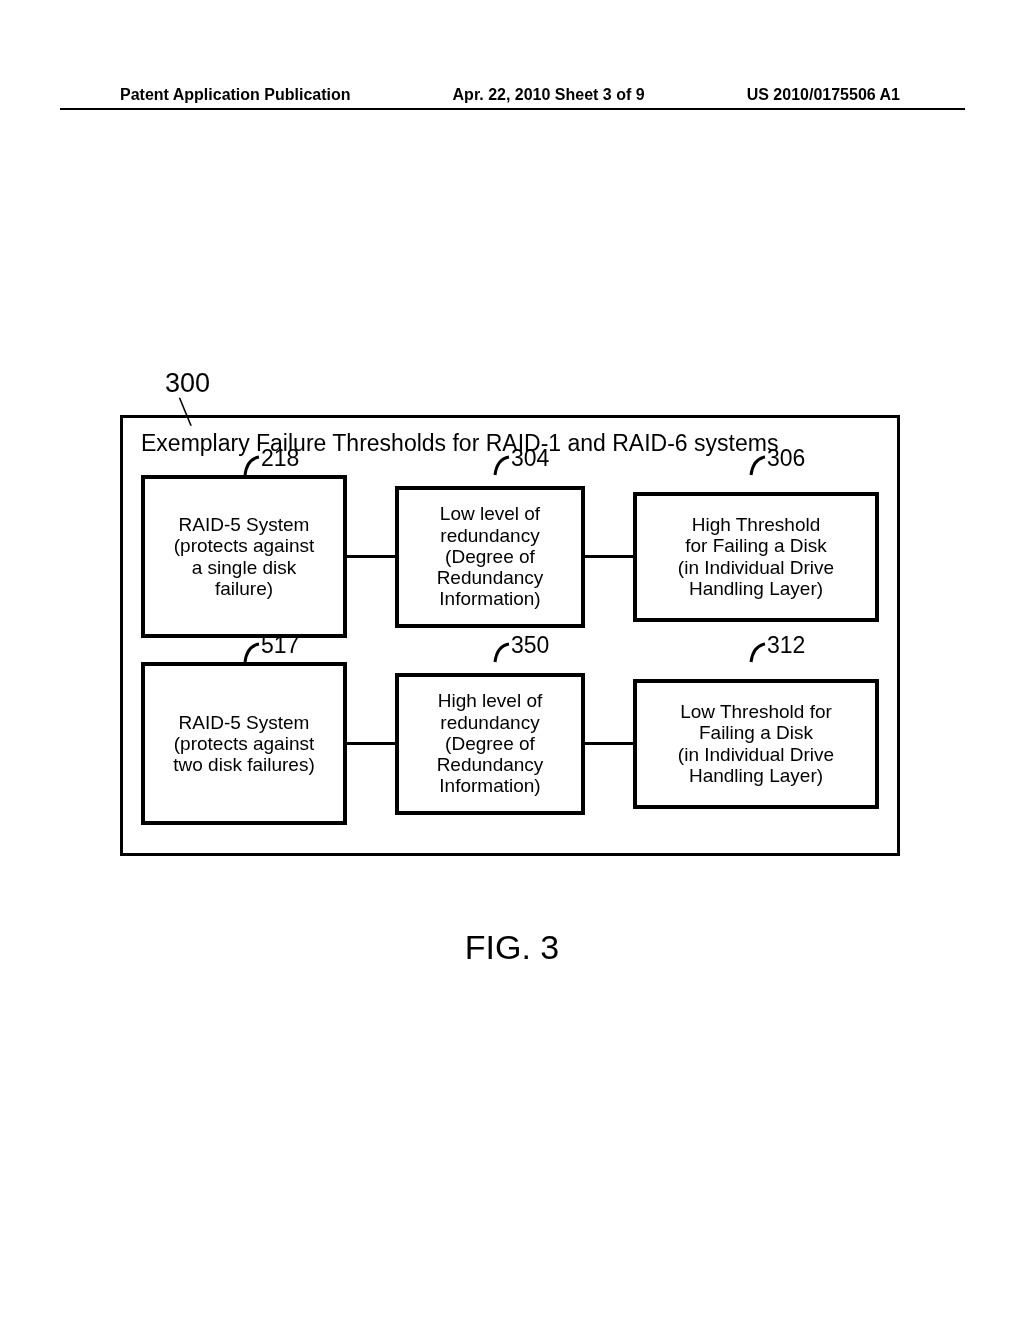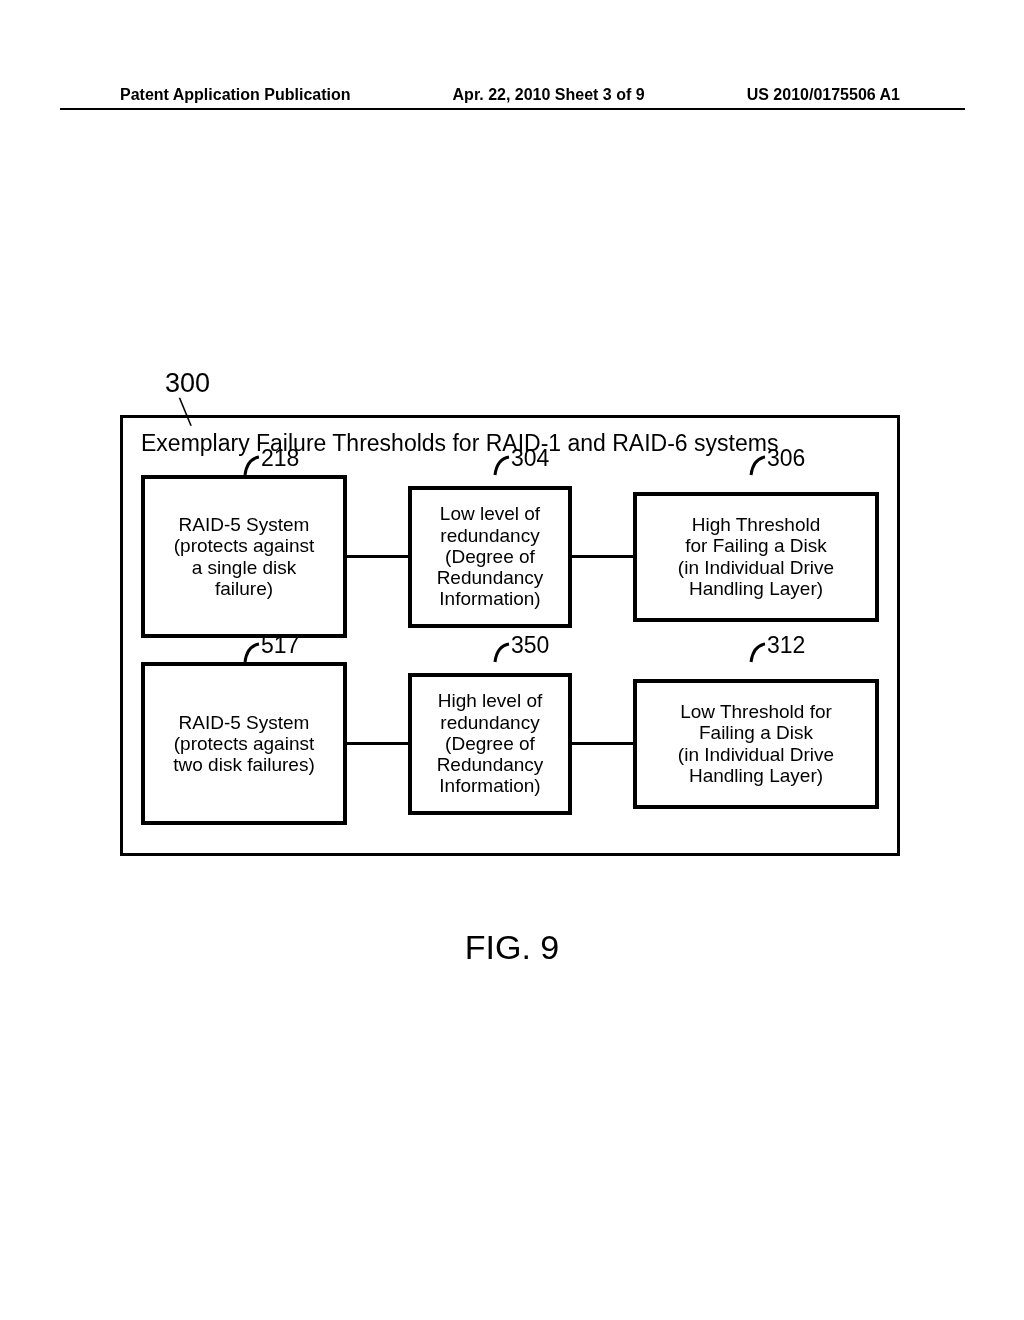--- a/index.html
+++ b/index.html
@@ -73,21 +73,21 @@
     line-height: 1.12;
     display: flex;
     align-items: center;
     justify-content: center;
     padding: 6px 4px;
     background: #fff;
     position: relative;
     z-index: 2;
   }
   .c1 { width: 206px; height: 163px; }
-  .c2 { width: 164px; height: 142px; }
+  .c2 { width: 190px; height: 142px; }
   .c3 { width: 246px; height: 130px; }
   .connector {
     height: 3px;
     background: #000;
     flex: 1;
     z-index: 1;
     margin: 0 -2px;
   }
   .num-label {
     position: absolute;
@@ -193,13 +193,13 @@
     <div class="connector"></div>
     <div class="cell c3">
         <span style="white-space:pre-line">Low Threshold for
 Failing a Disk
 (in Individual Drive
 Handling Layer)</span>
       </div>
   </div>
 </div>
 
-<div class="fig-label">FIG. 9</div>
+<div class="fig-label">FIG. 3</div>
 
 </body></html>

